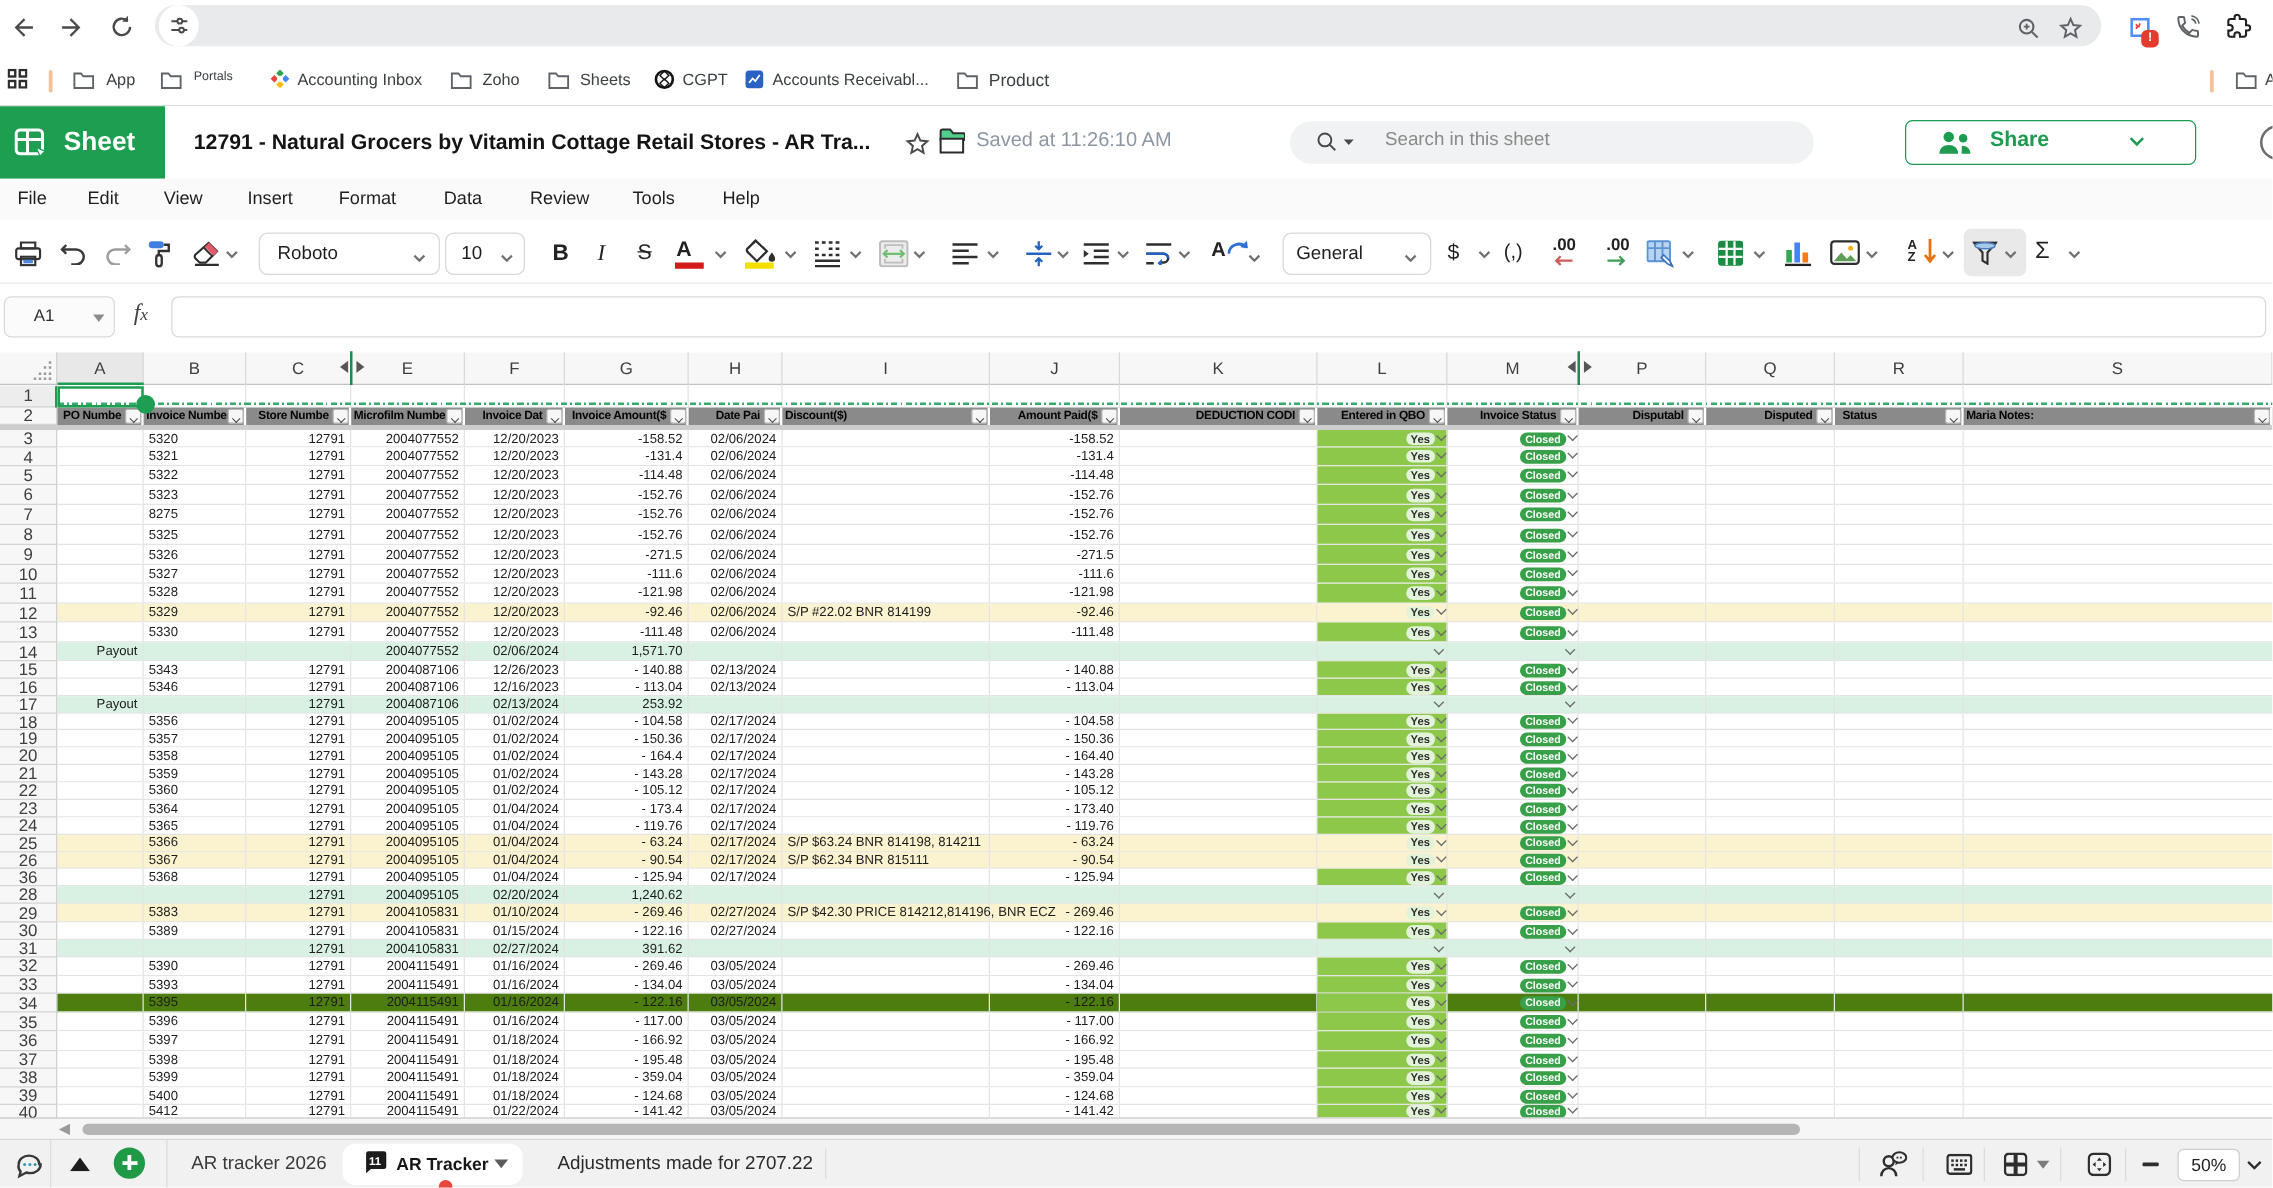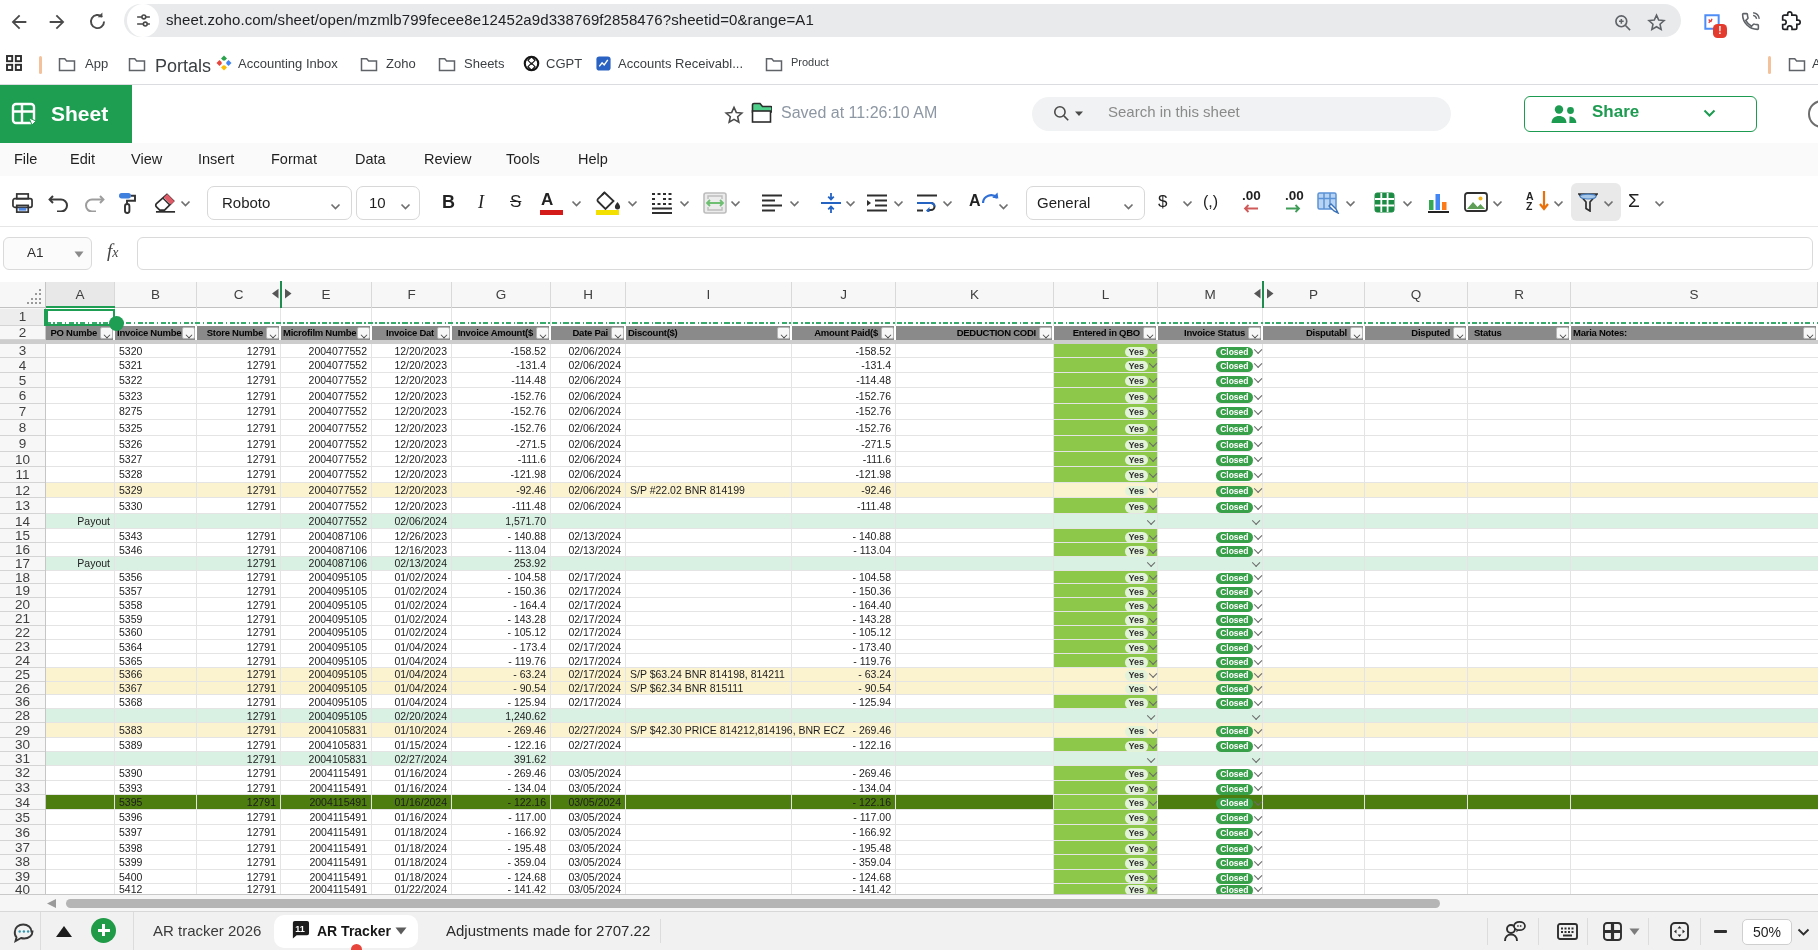--- a/index.html
+++ b/index.html
@@ -38,21 +38,20 @@
 <path d="M19.5 12a7.5 7.5 0 1 1-2.2-5.3" fill="none" stroke="#4a4a4a" stroke-width="2.2"></path>
 <path d="M17.6 1.8v5.4h-5.4z" fill="#4a4a4a"></path>
     </svg>
 <div class="ab" style="left:124px;top:4px;width:1557px;height:33px;background:#e9eaec;border-radius:16.5px"></div>
 <div class="ab" style="left:127px;top:4px;width:32px;height:33px;background:#fff;border-radius:50%"></div>
 <svg class="ab" style="left:135px;top:12px" width="17" height="17" viewBox="0 0 24 24">
 <path d="M3 7h7M15 7h6M3 17h9M17 17h4" stroke="#4a4a4a" stroke-width="2.2" fill="none"></path>
 <circle cx="12.5" cy="7" r="2.7" fill="none" stroke="#4a4a4a" stroke-width="2.2"></circle>
 <circle cx="14.5" cy="17" r="2.7" fill="none" stroke="#4a4a4a" stroke-width="2.2"></circle>
     </svg>
-<div class="ab" style="left:166px;top:11px;font-size:15px;color:#202124;letter-spacing:.1px">sheet.zoho.com/sheet/open/mzmlb799fecee8e12452a9d338769f2858476?sheetid=0&amp;range=A1</div>
 <svg class="ab" style="left:1613px;top:13px" width="20" height="20" viewBox="0 0 24 24">
 <circle cx="10" cy="10" r="6.5" fill="none" stroke="#5f6368" stroke-width="2"></circle>
 <path d="M15 15l5.5 5.5" stroke="#5f6368" stroke-width="2"></path>
 <path d="M10 7.2v5.6M7.2 10h5.6" stroke="#5f6368" stroke-width="1.8"></path>
     </svg>
 <svg class="ab" style="left:1646px;top:12px" width="21" height="21" viewBox="0 0 24 24">
 <path d="M12 3.6l2.5 5.6 6.1.6-4.6 4.1 1.3 6-5.3-3.1-5.3 3.1 1.3-6-4.6-4.1 6.1-.6z" fill="none" stroke="#5f6368" stroke-width="1.8"></path>
     </svg>
 <svg class="ab" style="left:1702px;top:12px" width="20" height="20" viewBox="0 0 24 24">
 <path d="M4 4h16v16H4z" fill="none" stroke="#4e8df6" stroke-width="2.4" rx="2"></path>
@@ -75,21 +74,21 @@
       </g>
     </svg>
 <div class="ab" style="left:39px;top:56px;width:3px;height:18px;background:#f3c19a;border-radius:2px"></div>
 <svg class="ab" style="left:58px;top:56px" width="18" height="16" viewBox="0 0 24 20">
       <path d="M2 3h7l2.5 3H22v12.5H2z" fill="none" stroke="#5f6368" stroke-width="2"></path>
     </svg>
 <div class="ab bmt" style="left:85px;top:56px;font-size:13px;color:#3c4043">App</div>
 <svg class="ab" style="left:128px;top:56px" width="18" height="16" viewBox="0 0 24 20">
       <path d="M2 3h7l2.5 3H22v12.5H2z" fill="none" stroke="#5f6368" stroke-width="2"></path>
     </svg>
-<div class="ab" style="left:155px;top:56px;font-size:18px;color:#3c4043">Portals</div>
+<div class="ab" style="left:155px;top:56px;font-size:10px;color:#3c4043">Portals</div>
 <svg class="ab" style="left:215px;top:54px" width="18" height="18" viewBox="0 0 24 24">
 <path d="M12 2l4 4-4 4-4-4z" fill="#2ba24c"></path>
 <path d="M22 12l-4 4-4-4 4-4z" fill="#4285f4"></path>
 <path d="M12 22l-4-4 4-4 4 4z" fill="#fbbc05"></path>
 <path d="M2 12l4-4 4 4-4 4z" fill="#e8453c"></path>
 <circle cx="12" cy="12" r="3.2" fill="#fff"></circle>
     </svg>
 <div class="ab" style="left:238px;top:56px;font-size:13px;color:#3c4043">Accounting Inbox</div>
 <svg class="ab" style="left:360px;top:56px" width="18" height="16" viewBox="0 0 24 20">
       <path d="M2 3h7l2.5 3H22v12.5H2z" fill="none" stroke="#5f6368" stroke-width="2"></path>
@@ -105,36 +104,37 @@
     </svg>
 <div class="ab" style="left:546px;top:56px;font-size:13px;color:#3c4043">CGPT</div>
 <svg class="ab" style="left:595px;top:55px" width="17" height="17" viewBox="0 0 24 24">
 <rect x="2" y="2" width="20" height="20" rx="4" fill="#2962c2"></rect>
 <path d="M6 16l4-5 3 3 5-7" stroke="#fff" stroke-width="2" fill="none"></path>
     </svg>
 <div class="ab" style="left:618px;top:56px;font-size:13px;color:#3c4043">Accounts Receivabl...</div>
 <svg class="ab" style="left:765px;top:56px" width="18" height="16" viewBox="0 0 24 20">
       <path d="M2 3h7l2.5 3H22v12.5H2z" fill="none" stroke="#5f6368" stroke-width="2"></path>
     </svg>
-<div class="ab" style="left:791px;top:56px;font-size:11px;color:#3c4043">Product</div>
+<div class="ab" style="left:791px;top:56px;font-size:14px;color:#3c4043">Product</div>
 <div class="ab" style="left:1768px;top:56px;width:3px;height:18px;background:#f3c19a;border-radius:2px"></div>
 <svg class="ab" style="left:1788px;top:56px" width="18" height="16" viewBox="0 0 24 20">
       <path d="M2 3h7l2.5 3H22v12.5H2z" fill="none" stroke="#5f6368" stroke-width="2"></path>
     </svg>
 <div class="ab" style="left:1812px;top:56px;font-size:13px;color:#3c4043">A</div>
 <div class="ab" style="left:0;top:84px;width:1818px;height:1px;background:#dadce0"></div>
 </div>
 <div class="ab" style="left:0;top:85px;width:1818px;height:58px;background:#fff">
 <div class="ab" style="left:0;top:0;width:132px;height:58px;background:#1e9e50"></div>
 <svg class="ab" style="left:11px;top:17px" width="28" height="26" viewBox="0 0 28 26">
 <rect x="2" y="2" width="21" height="19" rx="3" fill="none" stroke="#fff" stroke-width="2.4"></rect>
 <path d="M2 9.5h21M11 2v19" stroke="#fff" stroke-width="2.4"></path>
 <path d="M18 16l7 3-4 4z" fill="#fff" stroke="#1e9e50" stroke-width="1"></path>
     </svg>
 <div class="ab" style="left:51px;top:17px;font-size:21px;font-weight:600;color:#fff">Sheet</div>
+<div class="ab" style="left:155px;top:19px;font-size:17px;font-weight:bold;color:#141414">12791 - Natural Grocers by Vitamin Cottage Retail Stores - AR Tra...</div>
 <svg class="ab" style="left:723px;top:19px" width="22" height="22" viewBox="0 0 24 24">
 <path d="M12 3.6l2.5 5.6 6.1.6-4.6 4.1 1.3 6-5.3-3.1-5.3 3.1 1.3-6-4.6-4.1 6.1-.6z" fill="none" stroke="#4a4a4a" stroke-width="1.7"></path>
     </svg>
 <svg class="ab" style="left:751px;top:17px" width="21" height="22" viewBox="0 0 21 22">
 <path d="M1.5 3a1.5 1.5 0 0 1 1.5-1.5h6l2.5 3h8a1.5 1.5 0 0 1 1.5 1.5v4H1.5z" fill="#4fd08a" stroke="#2c2c2c" stroke-width="1.6"></path>
 <rect x="1.5" y="9" width="18" height="11" fill="#fff" stroke="#2c2c2c" stroke-width="1.6"></rect>
     </svg>
 <div class="ab" style="left:781px;top:19px;font-size:16px;color:#8d97a3">Saved at 11:26:10 AM</div>
 <div class="ab" style="left:1032px;top:12px;width:419px;height:34px;background:#f1f2f3;border-radius:17px"></div>
 <svg class="ab" style="left:1052px;top:19px" width="19" height="19" viewBox="0 0 24 24">

